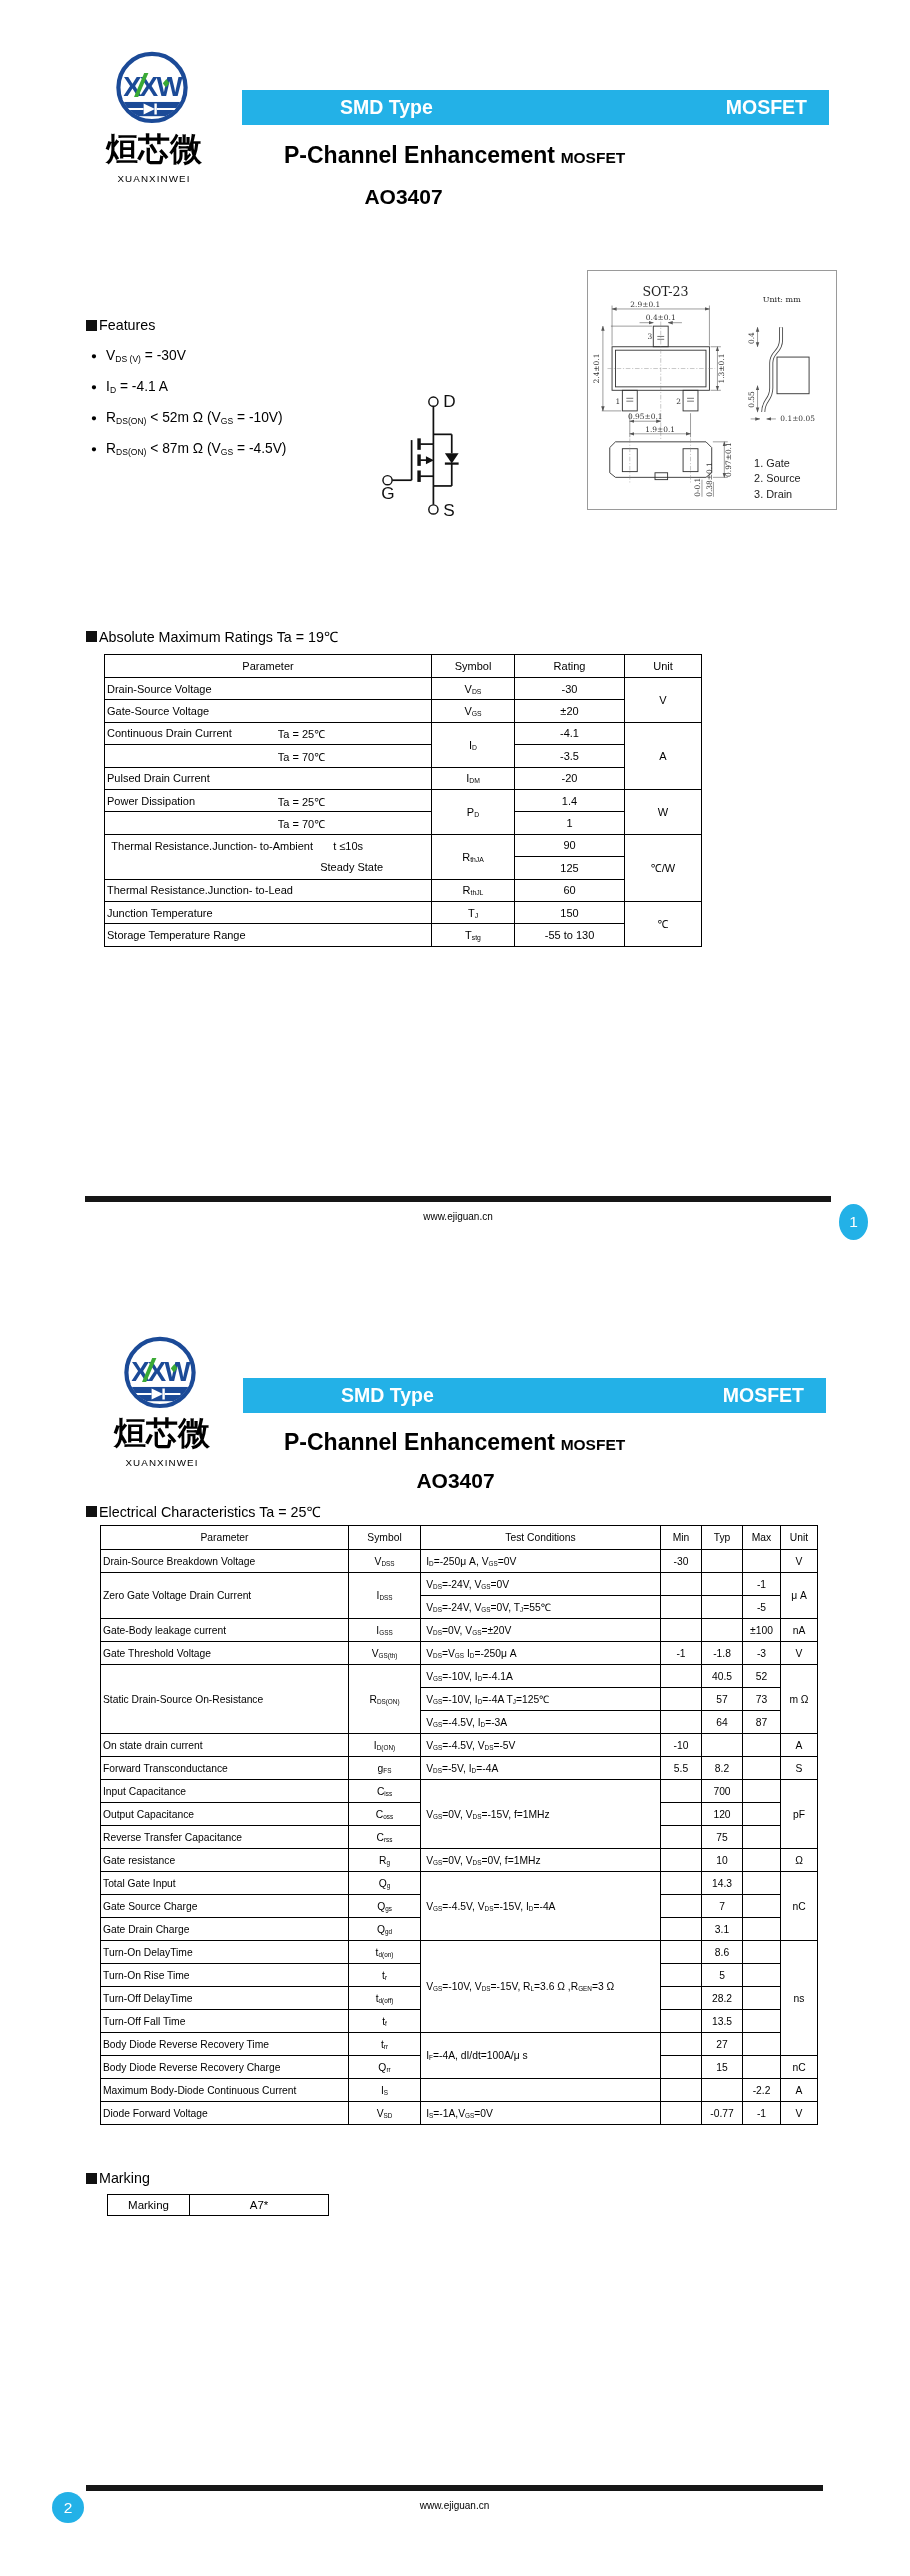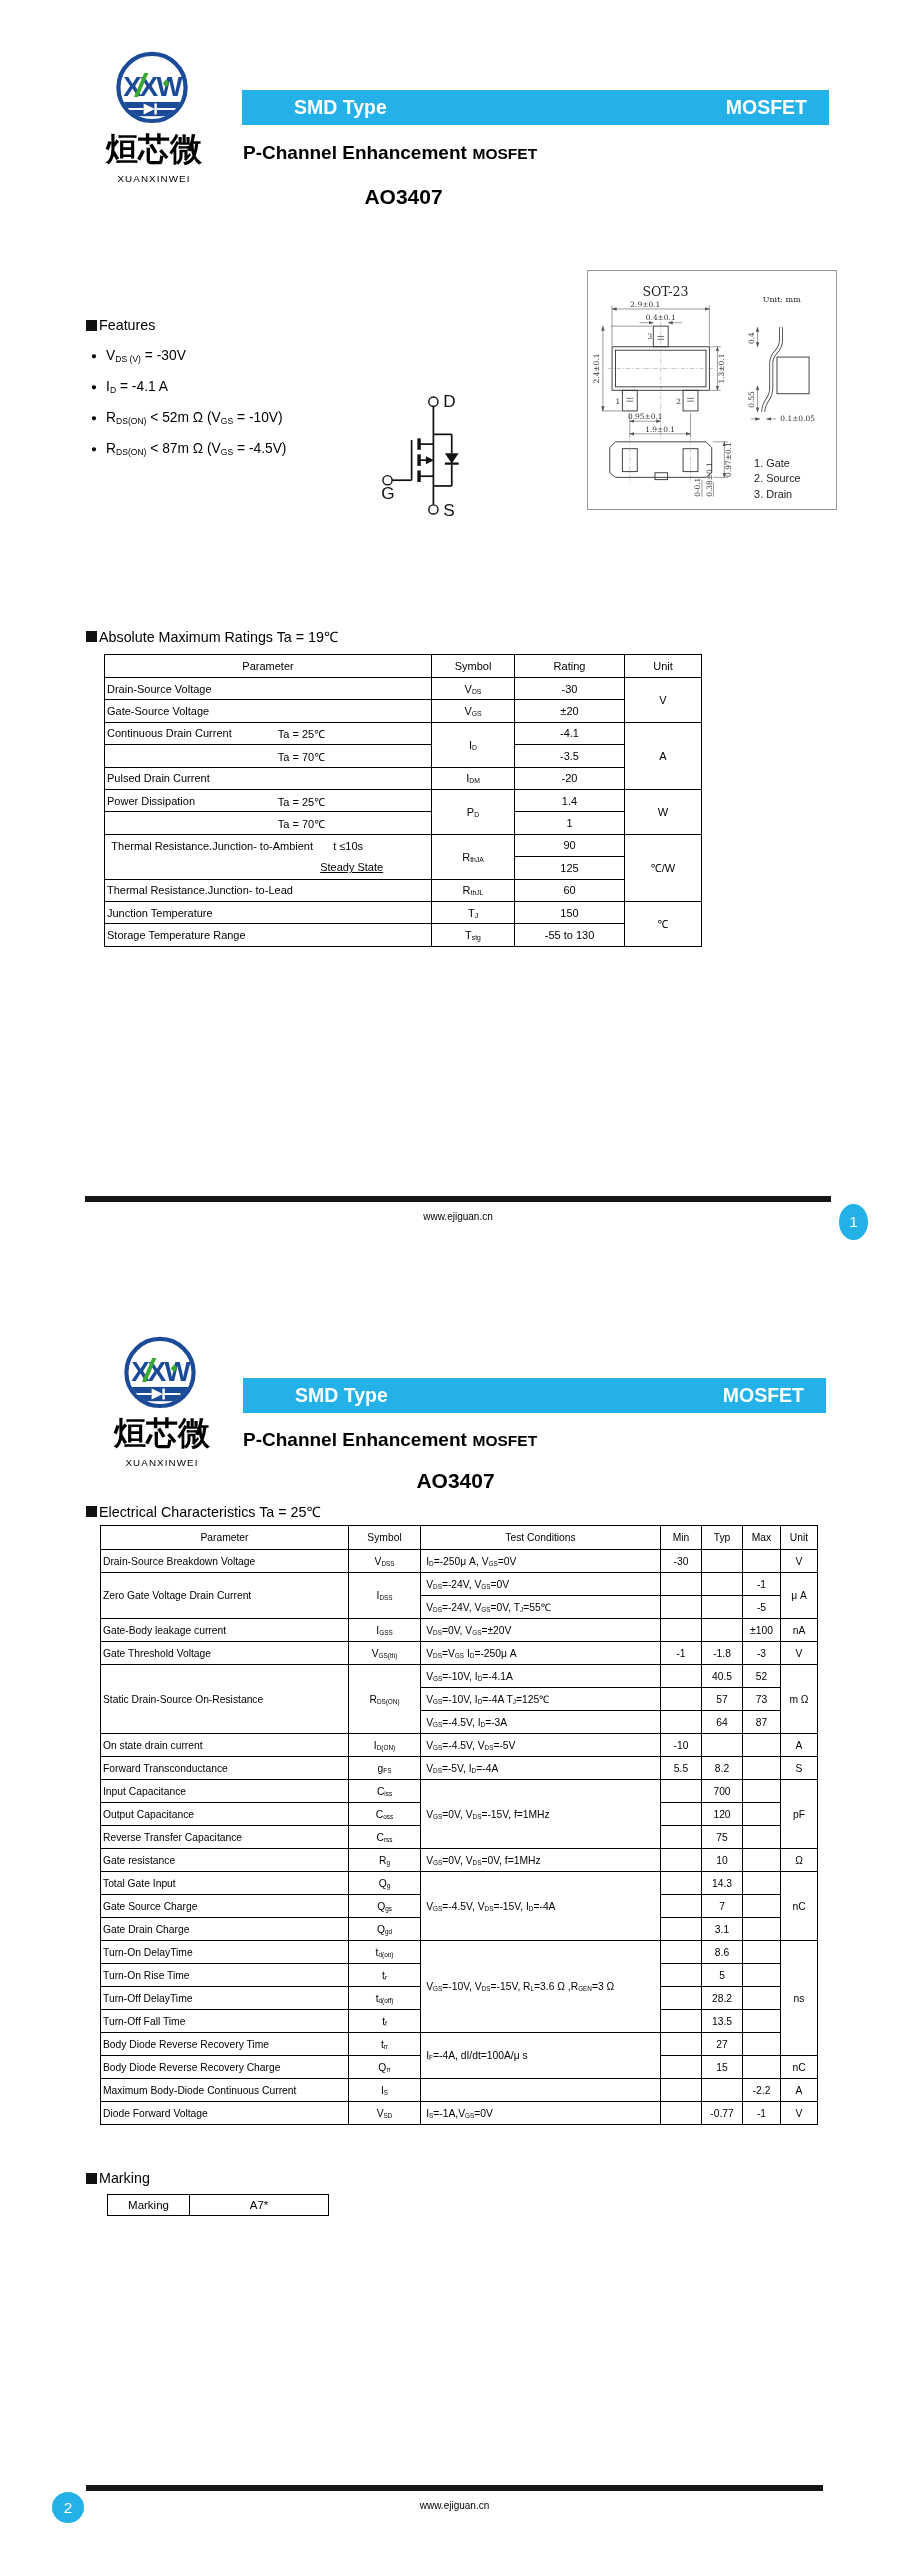--- a/index.html
+++ b/index.html
@@ -3,23 +3,23 @@
 <meta charset="utf-8">
 <title>AO3407 Datasheet</title>
 <style>
   html,body{margin:0;padding:0;background:#fff;}
   body{font-family:"Liberation Sans",sans-serif;color:#000;}
   #doc{position:relative;width:910px;height:2576px;background:#ffffff;overflow:hidden;}
   .abs{position:absolute;}
   sub{font-size:62%;vertical-align:baseline;position:relative;top:0.18em;letter-spacing:0;}
   
   .banner{position:absolute;background:#23b1e7;color:#fff;display:flex;align-items:center;
-          justify-content:space-between;font-weight:bold;font-size:19.5px;padding:0 22px 0 52px;box-sizing:border-box;}
+          justify-content:space-between;font-weight:bold;font-size:19.5px;padding:0 22px 0 98px;box-sizing:border-box;}
   .subtitle{position:absolute;font-weight:bold;white-space:nowrap;}
-  .subtitle .big{font-size:19px;}
+  .subtitle .big{font-size:23px;margin-left:41px;}
   .subtitle .small{font-size:15.5px;margin-left:5.7px;}
   .partnum{position:absolute;font-weight:bold;font-size:21px;text-align:center;}
   
   .logo-cn{position:absolute;font-size:32px;font-weight:bold;text-align:center;white-space:nowrap;line-height:1;}
   .logo-en{position:absolute;font-size:9.8px;letter-spacing:1.1px;text-align:center;white-space:nowrap;}
   
   .sec-h{position:absolute;font-size:14.3px;display:flex;align-items:center;gap:2px;white-space:nowrap;}
   .sq{width:11px;height:11px;background:#111;display:inline-block;flex:0 0 auto;}
   
   .feat{position:absolute;font-size:13.8px;display:flex;align-items:center;white-space:nowrap;}
@@ -33,21 +33,21 @@
   table.dtable .rel{position:relative;}
   table.abs-t{font-size:11px;}
   table.abs-t tr{height:22.4px;}
   table.abs-t tr.hrow{height:23px;}
   table.ec-t{font-size:10.3px;}
   table.ec-t tr{height:23px;}
   table.ec-t tr.hrow{height:24px;}
   .cond{position:absolute;left:53%;top:50%;transform:translateY(-50%);}
   .pp{position:absolute;left:6.3px;top:5.2px;}
   .c72{position:absolute;left:70%;top:5.2px;transform:none;}
-  .cond2{position:absolute;left:66%;bottom:5.2px;text-decoration:underline;}
+  .cond2{position:absolute;left:66%;bottom:5.2px;}
   table.mk-t{font-size:11.5px;}
   table.mk-t tr{height:20.7px;}
   
   .rule{position:absolute;background:#161616;}
   .url{position:absolute;font-size:10px;text-align:center;}
   .badge{position:absolute;background:#23b1e7;color:#fff;border-radius:50%;
          display:flex;align-items:center;justify-content:center;font-size:15.5px;}
   
   .pkgbox{position:absolute;border:0.6px solid #9a9a9a;background:#fff;}
   .dimt{font-family:"DejaVu Serif",serif;font-size:13px;fill:#333;}

